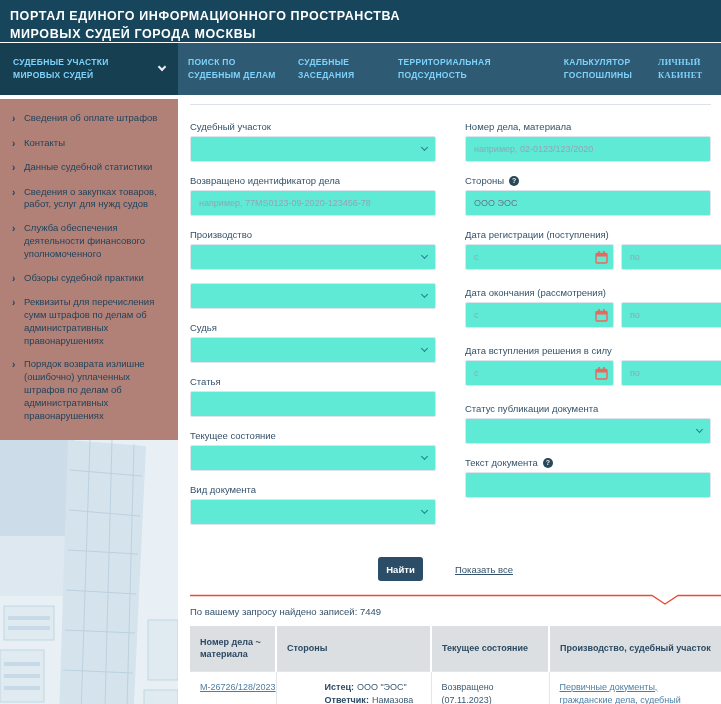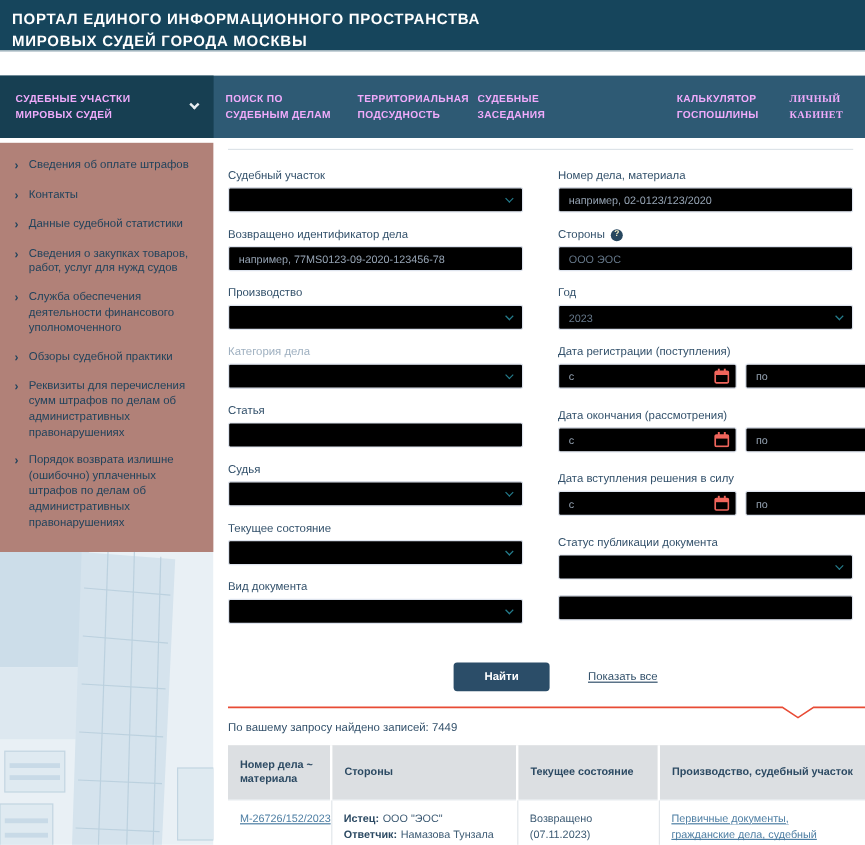--- a/index.html
+++ b/index.html
@@ -6,21 +6,21 @@
   html,body { width:721px; height:704px; overflow:hidden; background:#fff;
     font-family:"Liberation Sans", sans-serif; }
 
   
   .site-header { height:43px; background:#16455c; color:#fff; padding:7px 0 0 10px;
     border-bottom:1px solid #ffffff; }
   .site-header .t { font-size:12.5px; font-weight:bold; letter-spacing:.6px; line-height:1.45;
     text-transform:uppercase; }
 
   
-  .main-nav { height:52px; background:#2e5a74; display:flex; color:#f0abfc;margin-top:20px; }
+  .main-nav { height:52px; background:#2e5a74; display:flex; color:#7dd3fc; }
   .nav-item { font-size:8.5px; font-weight:bold; letter-spacing:.3px; line-height:1.5;
     display:flex; align-items:center; cursor:pointer; }
   .nav-item.active { width:178px; background:#173f52; padding:0 13px; justify-content:space-between; }
   .nav-menu { display:flex; flex:1; padding-left:10px; }
   .nav-menu .nav-item:nth-child(1){ width:110px; }
   .nav-menu .nav-item:nth-child(2){ width:100px; }
   .nav-menu .nav-item:nth-child(3){ width:140px; }
   .nav-menu .nav-item:nth-child(4){ width:120px;justify-content:center; }
   .nav-menu .nav-item:nth-child(5){ width:auto;font-family:Liberation Serif, serif; }
   .chev-down { width:6px; height:6px; border-right:2px solid #e8eef2; border-bottom:2px solid #e8eef2;
@@ -41,56 +41,56 @@
 
   
   .form { display:flex; gap:29px; margin-top:16px; padding-right:10px; }
   .fcol { width:246px; flex:none; }
   .fgroup { margin-bottom:4px; }
   .flabel { font-size:9.5px; color:#33516b; line-height:12px; margin-bottom:3px; display:flex; align-items:center; }
   .flabel.dim { color:#9fb0c0; }
   .help { width:10px; height:10px; border-radius:50%; background:#27475f; color:#f5f0c8;
     font-size:7px; font-weight:bold; display:inline-flex; align-items:center; justify-content:center;
     margin-left:5px; cursor:pointer; }
-  .control { height:21px; background:#000000; border:1px solid #dee4ee; border-radius:2px;
-    display:flex; align-items:center; padding:0 8px; margin-bottom:13px; }
+  .control { height:21px; background:#5eead4; border:1px solid #dee4ee; border-radius:2px;
+    display:flex; align-items:center; padding:12px 8px; margin-bottom:13px; }
   .control input { flex:1; min-width:0; background:transparent; border:none; outline:none;
     font-family:"Liberation Sans", sans-serif; font-size:9px; color:#66788a; }
   .control input::placeholder { color:#96a4b4; opacity:1; }
   .select { justify-content:space-between; cursor:pointer; }
   .select .val { font-size:9px; color:#66788a; }
   .schev { width:5px; height:5px; border-right:1.6px solid #257d8d; border-bottom:1.6px solid #257d8d;
     transform:rotate(45deg); margin-top:-3px; flex:none; }
   .date-row { display:flex; gap:7px; }
   .date-row .control { flex:1; padding-right:5px; }
   .cal { flex:none; margin-left:4px; }
 
   
   .actions { display:flex; align-items:center; margin-top:19px; }
-  .btn-find { margin-left:188px; width:80px; height:24px; background:#2b4d68; color:#fff;
+  .btn-find { margin-left:188px; width:45px; height:24px; background:#2b4d68; color:#fff;
     border:none; border-radius:3px; font-family:"Liberation Sans", sans-serif;
     font-size:9.5px; font-weight:bold; cursor:pointer; }
   .show-all { margin-left:32px; font-size:9.5px; color:#33516b; text-decoration:underline; cursor:pointer; }
 
   
   .divider { margin-top:11px; height:12px; }
 
   
   .summary { font-size:9.5px; color:#33516b; margin:2px 0 9px 0; }
   table.results { width:531px; border-collapse:collapse; table-layout:fixed; }
   .results col.c1{width:86px;} .results col.c2{width:155px;} .results col.c3{width:118px;} .results col.c4{width:172px;}
   .results th { background:#dcdfe2; color:#2c4a63; font-size:9px; font-weight:bold; text-align:left;
     padding:9px 10px; vertical-align:middle; border-left:2px solid #fff; height:45px; line-height:1.4; }
   .results th:first-child { border-left:none; }
   .results td { font-size:9px; color:#3c5a73; padding:9px 10px; vertical-align:top;
     border:1px solid #e2e6ea; line-height:1.55; }
   .results td:first-child { border-left:none; }
   .results td:last-child { border-right:none; }
   a.blue { color:#4d7ea3; text-decoration:underline; cursor:pointer; }
-  td b { color:#2c4a63; margin-right:3px; }
+  td b { color:#2c4a63; margin-right:3px;margin-left:38px; }
 </style>
 </head>
 <body>
 
 <header class="site-header">
   <div class="t">ПОРТАЛ ЕДИНОГО ИНФОРМАЦИОННОГО ПРОСТРАНСТВА</div>
   <div class="t">МИРОВЫХ СУДЕЙ ГОРОДА МОСКВЫ</div>
 </header>
 
 <nav class="main-nav">
@@ -103,28 +103,28 @@
   </div>
   <div class="nav-menu">
     <div class="nav-item">
       <span>
           <span style="display:block">ПОИСК ПО</span>
           <span style="display:block">СУДЕБНЫМ ДЕЛАМ</span>
         </span>
     </div>
     <div class="nav-item">
       <span>
+          <span style="display:block">СУДЕБНЫЕ</span>
+          <span style="display:block">ЗАСЕДАНИЯ</span>
+        </span>
+    </div>
+    <div class="nav-item">
+      <span>
           <span style="display:block">ТЕРРИТОРИАЛЬНАЯ</span>
           <span style="display:block">ПОДСУДНОСТЬ</span>
-        </span>
-    </div>
-    <div class="nav-item">
-      <span>
-          <span style="display:block">СУДЕБНЫЕ</span>
-          <span style="display:block">ЗАСЕДАНИЯ</span>
         </span>
     </div>
     <div class="nav-item">
       <span>
           <span style="display:block">КАЛЬКУЛЯТОР</span>
           <span style="display:block">ГОСПОШЛИНЫ</span>
         </span>
     </div>
     <div class="nav-item">
       <span>
@@ -228,40 +228,39 @@
           </div>
         </div>
         <div class="fgroup">
           <div class="flabel">Производство</div>
           <div class="control select">
             <span class="val"></span>
               <span class="schev"></span>
           </div>
         </div>
         <div class="fgroup">
-          <div class="flabel dim">Категория дела</div>
+          <div class="control select">
+            <span class="val"></span>
+              <span class="schev"></span>
+          </div>
+        </div>
+        <div class="fgroup">
+          <div class="flabel">Судья</div>
           <div class="control select">
             <span class="val"></span>
               <span class="schev"></span>
           </div>
         </div>
         <div class="fgroup">
           <div class="flabel">Статья</div>
           <div class="control">
             <input style="">
           </div>
         </div>
         <div class="fgroup">
-          <div class="flabel">Судья</div>
-          <div class="control select">
-            <span class="val"></span>
-              <span class="schev"></span>
-          </div>
-        </div>
-        <div class="fgroup">
           <div class="flabel">Текущее состояние</div>
           <div class="control select">
             <span class="val"></span>
               <span class="schev"></span>
           </div>
         </div>
         <div class="fgroup">
           <div class="flabel">Вид документа</div>
           <div class="control select">
             <span class="val"></span>
@@ -277,27 +276,20 @@
             <input placeholder="например, 02-0123/123/2020" style="">
           </div>
         </div>
         <div class="fgroup">
           <div class="flabel">
             <span>Стороны</span>
             <span class="help">?</span>
           </div>
           <div class="control">
             <input value="ООО ЭОС" style="">
-          </div>
-        </div>
-        <div class="fgroup">
-          <div class="flabel">Год</div>
-          <div class="control select">
-            <span class="val">2023</span>
-            <span class="schev"></span>
           </div>
         </div>
         <div class="fgroup">
           <div class="flabel">Дата регистрации (поступления)</div>
           <div class="date-row">
             <div class="control">
               <input placeholder="с" style="">
               <svg class="cal" width="13" height="13" viewBox="0 0 13 13">
                   <rect x="1" y="2.5" width="11" height="9.5" rx="1" fill="none" stroke="#f0655c" stroke-width="1.4"></rect>
                   <rect x="1" y="2.5" width="11" height="3" fill="#f0655c"></rect>
@@ -348,20 +340,24 @@
           </div>
         </div>
         <div class="fgroup">
           <div class="flabel">Статус публикации документа</div>
           <div class="control select">
             <span class="val"></span>
               <span class="schev"></span>
           </div>
         </div>
         <div class="fgroup">
+          <div class="flabel">
+            <span>Текст документа</span>
+            <span class="help">?</span>
+          </div>
           <div class="control">
             <input style="">
           </div>
         </div>
       </div>
     </div>
 
     <div class="actions">
       <button class="btn-find">Найти</button>
       <a class="show-all">Показать все</a>
@@ -385,21 +381,21 @@
       <thead>
         <tr>
           <th>Номер дела ~ материала</th>
           <th>Стороны</th>
           <th>Текущее состояние</th>
           <th>Производство, судебный участок</th>
         </tr>
       </thead>
       <tbody>
         <tr>
-          <td><a class="blue">М-26726/152/2023</a></td>
+          <td><a class="blue">М-26726/128/2023</a></td>
           <td>
             <div><b>Истец:</b><span>ООО "ЭОС"</span></div>
             <div><b>Ответчик:</b><span>Намазова Тунзала</span></div>
           </td>
           <td><span>Возвращено (07.11.2023)</span></td>
           <td><a class="blue">Первичные документы, гражданские дела, судебный участок № 128</a></td>
         </tr>
 
       </tbody>
     </table>

